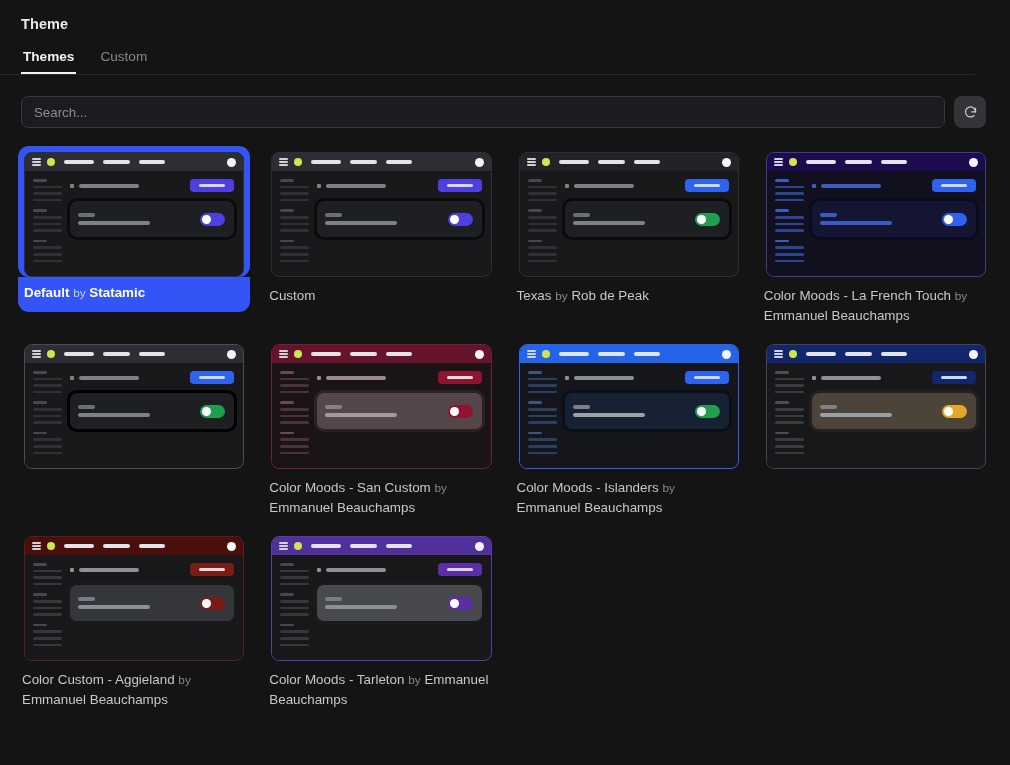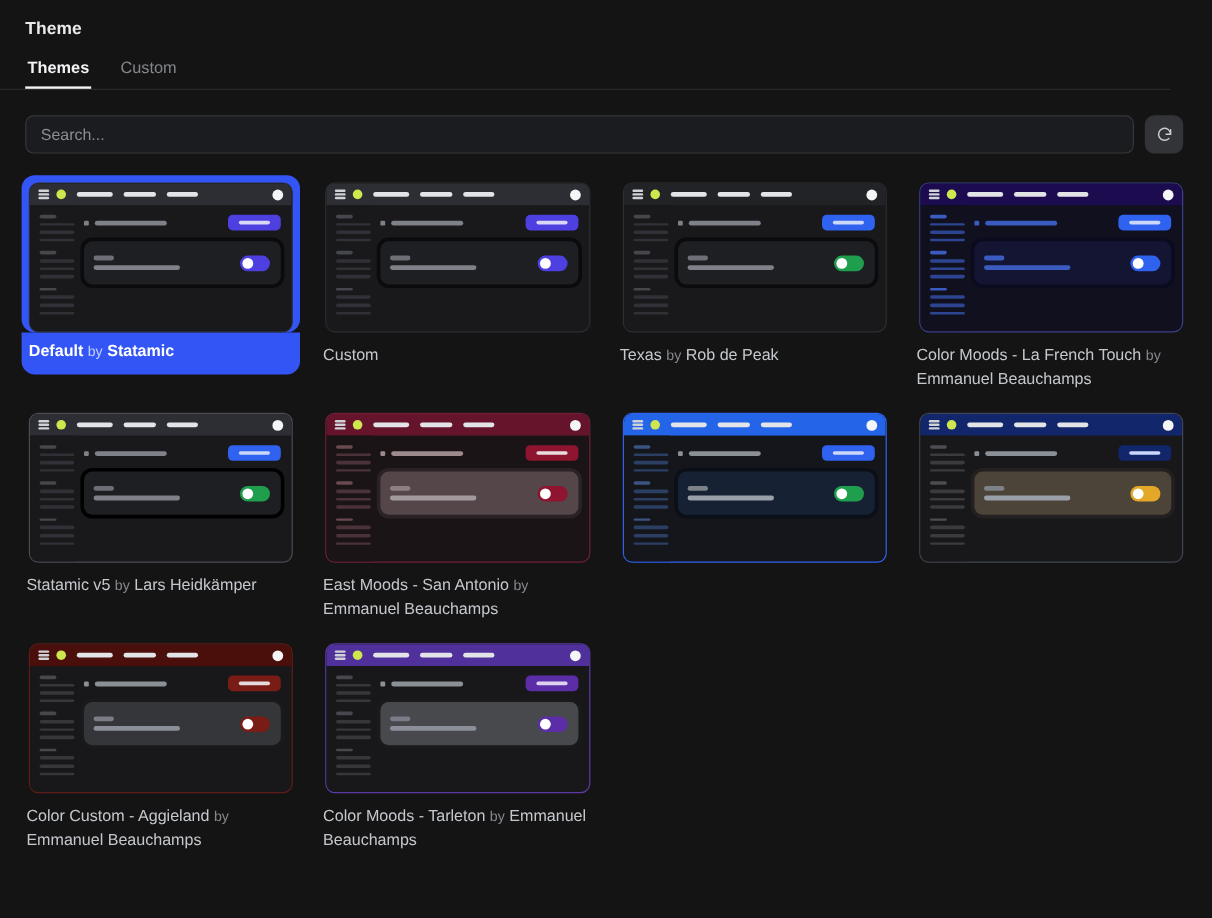--- a/index.html
+++ b/index.html
@@ -454,23 +454,20 @@
               <s class="b" style="background:#7e8188"></s>
             </span>
             <span class="pv-toggle" style="background:#1f9e4d">
               <i></i>
             </span>
           </div>
         </div>
       </div>
     </div>
   </div>
-  <div class="caption">
-    <span>Statamic v5</span> <span class="by">by</span> <span>Lars Heidkämper</span>
-  </div>
       </div>
       <div class="card">
   <div class="card-frame">
     <div class="preview" style="border-color:#6e2036;background:#1b1416">
       <div class="pv-top" style="background:#66142c">
         <span class="pv-burger">
                 <i></i>
                 <i></i>
                 <i></i>
               </span>
@@ -518,21 +515,21 @@
             </span>
             <span class="pv-toggle" style="background:#8e1430">
               <i></i>
             </span>
           </div>
         </div>
       </div>
     </div>
   </div>
   <div class="caption">
-    <span>East Moods - San Antonio</span> <span class="by">by</span> <span>Emmanuel Beauchamps</span>
+    <span>Color Moods - San Custom</span> <span class="by">by</span> <span>Emmanuel Beauchamps</span>
   </div>
       </div>
       <div class="card">
   <div class="card-frame">
     <div class="preview" style="border-color:#2f62ef;background:#14161c">
       <div class="pv-top" style="background:#2364e8">
         <span class="pv-burger">
                 <i></i>
                 <i></i>
                 <i></i>
@@ -580,20 +577,23 @@
               <s class="b" style="background:#9aa0a8"></s>
             </span>
             <span class="pv-toggle" style="background:#1f9e4d">
               <i></i>
             </span>
           </div>
         </div>
       </div>
     </div>
   </div>
+  <div class="caption">
+    <span>Color Moods - Islanders</span> <span class="by">by</span> <span>Emmanuel Beauchamps</span>
+  </div>
       </div>
       <div class="card">
   <div class="card-frame">
     <div class="preview" style="border-color:#3f4552;background:#18181a">
       <div class="pv-top" style="background:#11266b">
         <span class="pv-burger">
                 <i></i>
                 <i></i>
                 <i></i>
               </span>

